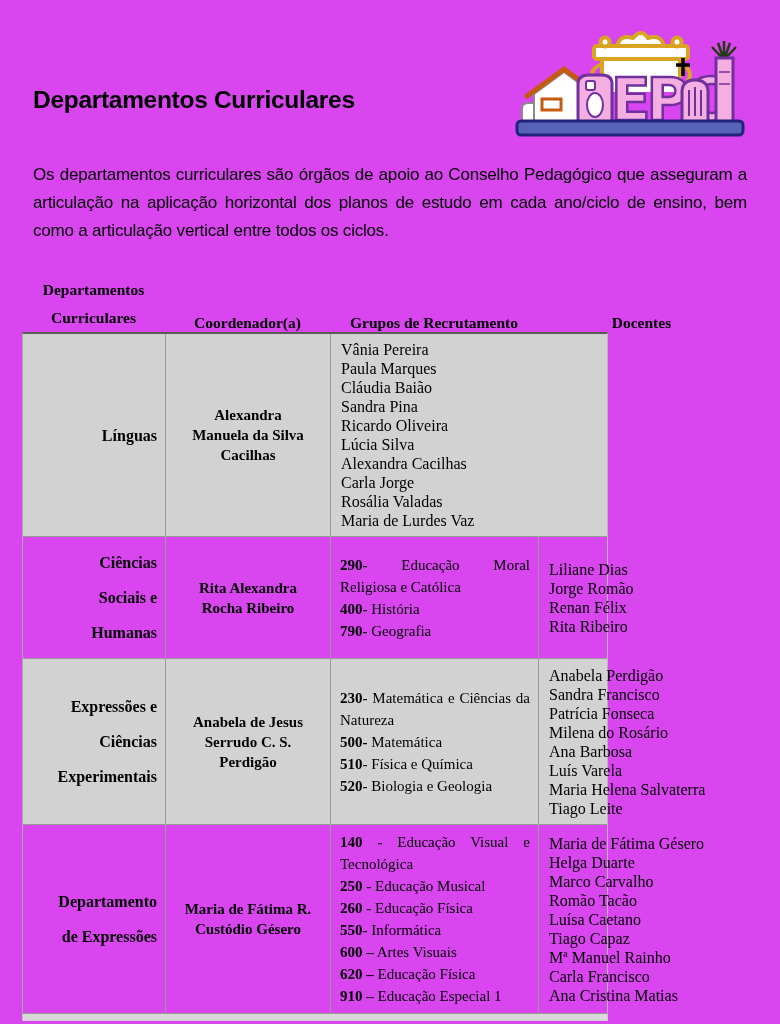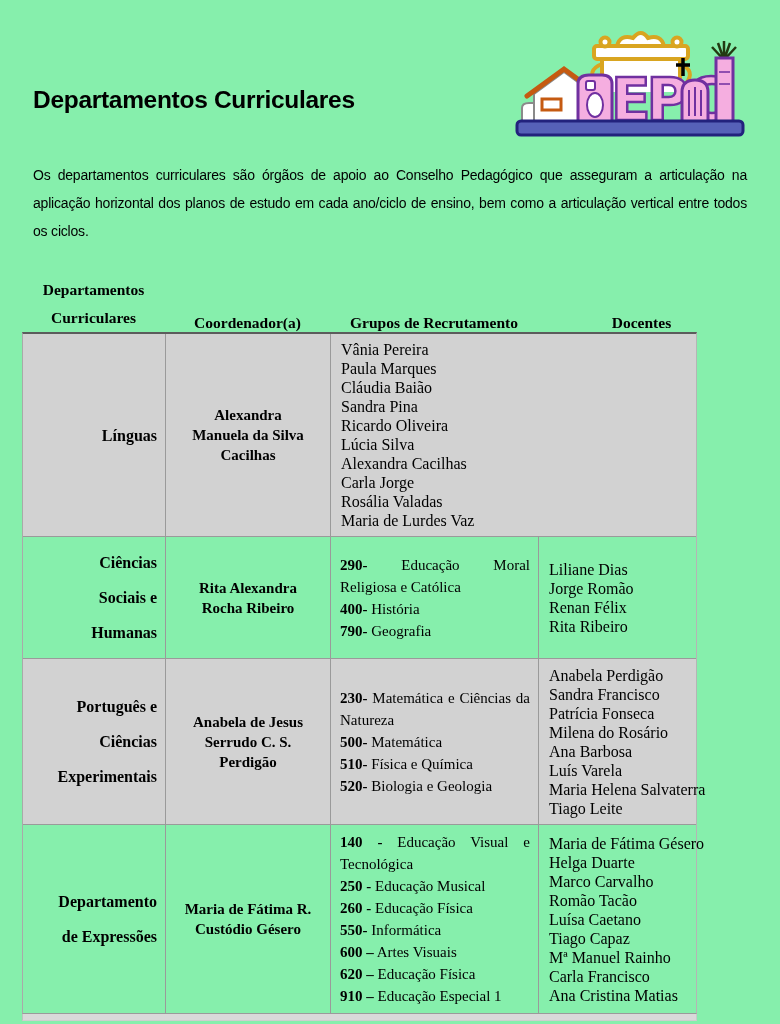--- a/index.html
+++ b/index.html
@@ -1,36 +1,36 @@
 <!DOCTYPE html>
 <html><head>
 <meta charset="utf-8">
 <style>
   * { margin:0; padding:0; box-sizing:border-box; }
   html,body { background:#ffffff; }
   .page {
     position:relative; width:780px; height:1024px; margin:0 auto;
-    background:#86efac; overflow:hidden;
+    background:#d946ef; overflow:hidden;
     font-family:"Liberation Serif", serif; color:#000;
   }
   
   .page-title {
     position:absolute; left:33px; top:86px;
     font-family:"Liberation Sans", sans-serif;
     font-size:24.5px; font-weight:bold; letter-spacing:-0.3px;
   }
   .logo { position:absolute; left:514px; top:30px; width:232px; height:115px; }
   
   .intro {
     position:absolute; left:33px; top:161px; width:714px;
     font-family:"Liberation Sans", sans-serif;
-    font-size:14px; line-height:28px; text-align:justify; letter-spacing:-0.2px;
+    font-size:17px; line-height:28px; text-align:justify; letter-spacing:-0.2px;
   }
   
-  .table-block { position:absolute; left:22px; top:276px; width:675px; }
+  .table-block { position:absolute; left:22px; top:276px; width:586px; }
   .thead {
     display:grid; grid-template-columns:143px 165px 208px 207px;
     align-items:end; height:56px;
     font-weight:bold; font-size:15.5px;
   }
   .th { text-align:center; padding-bottom:5px; }
   .th-dept { line-height:28px; padding-bottom:5px; }
   .tbody {
     border-top:2px solid #5c5c5c;
     border-left:1px solid #a9a9a9; border-right:1px solid #b5b5b5;
@@ -169,21 +169,21 @@
           </div>
           <div class="cell docentes">
             <div class="doc-line">Liliane Dias</div>
             <div class="doc-line">Jorge Romão</div>
             <div class="doc-line">Renan Félix</div>
             <div class="doc-line">Rita Ribeiro</div>
           </div>
         </div>
         <div class="trow shaded">
           <div class="cell dept">
-            <div class="dept-line">Português e</div>
+            <div class="dept-line">Expressões e</div>
             <div class="dept-line">Ciências</div>
             <div class="dept-line">Experimentais</div>
           </div>
           <div class="cell coord">
             <div class="coord-line">Anabela de Jesus</div>
             <div class="coord-line">Serrudo C. S.</div>
             <div class="coord-line">Perdigão</div>
           </div>
           <div class="cell groups">
             <div class="group-line"><b>230-</b> Matemática e Ciências da Natureza</div>

